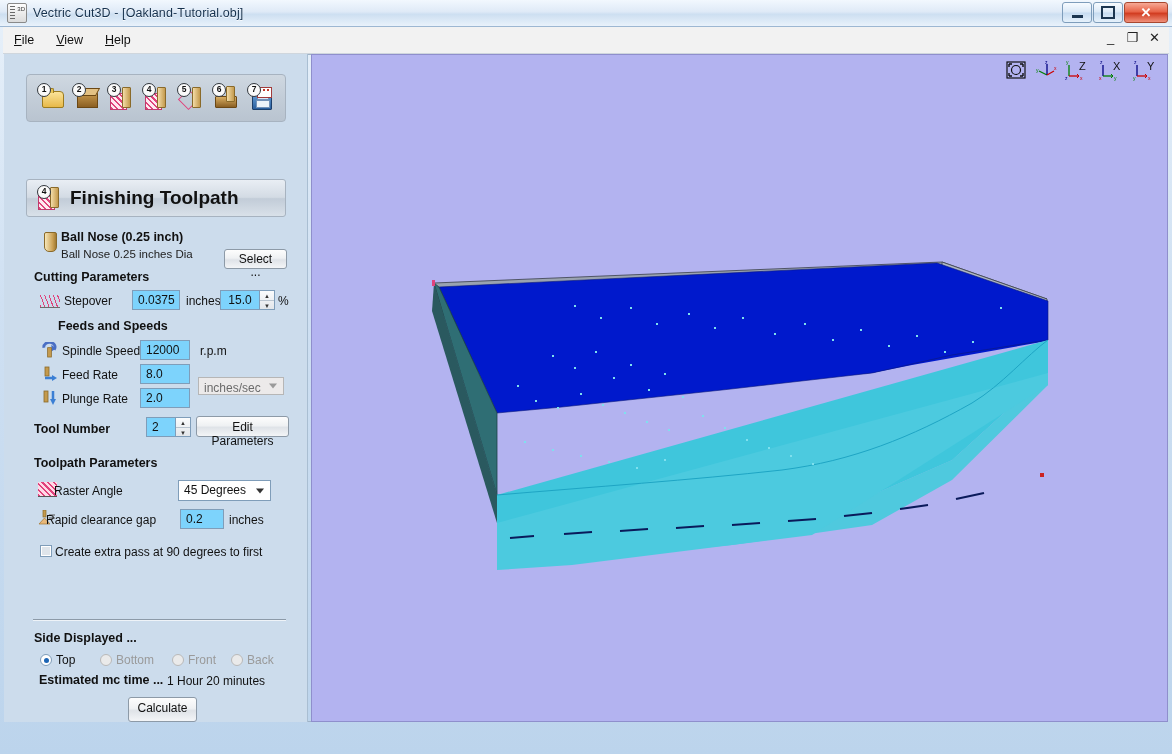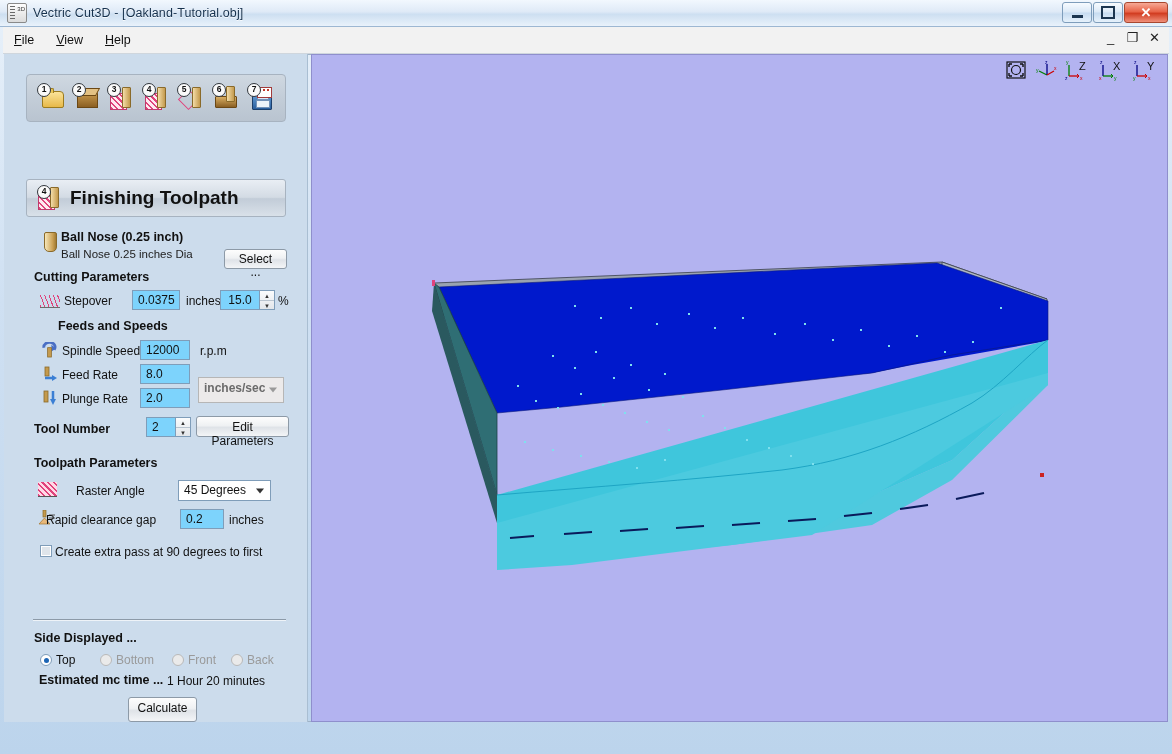--- a/index.html
+++ b/index.html
@@ -313,36 +313,36 @@
     <div class="fld" style="left:136px;top:310px;width:50px;height:20px;">8.0</div>
 
     <svg class="mini-ico ic-plunge" style="left:38px;top:336px;" viewBox="0 0 16 16">
       <rect x="2" y="1" width="4" height="11" fill="#c49a4d" stroke="#8a6a2a" stroke-width="0.8"></rect>
       <path d="M11 1 L11 10" stroke="#3b7fd4" stroke-width="2.5"></path>
       <path d="M8 9 L11 15 L14 9 Z" fill="#3b7fd4"></path>
     </svg>
     <div class="lbl" style="position:absolute;left:58px;top:338px;">Plunge Rate</div>
     <div class="fld" style="left:136px;top:334px;width:50px;height:20px;">2.0</div>
 
-    <div class="sel grey" style="left:194px;top:323px;width:86px;height:26px;line-height:16px;font-weight:bold;">
+    <div class="sel grey" style="left:194px;top:323px;width:86px;height:18px;line-height:16px;">
       <span>inches/sec</span>
       <span class="caret"></span>
     </div>
 
     <div class="secttl" style="left:30px;top:368px;">Tool Number</div>
     <div class="fld" style="left:142px;top:363px;width:30px;height:20px;">2</div>
     <div class="spin" style="left:172px;top:363px;height:20px;">
         <div>▲</div>
         <div>▼</div>
       </div>
     <div class="btn" style="position:absolute;left:192px;top:362px;width:93px;height:21px;line-height:14px;box-sizing:border-box;">Edit Parameters</div>
 
     <div class="secttl" style="left:30px;top:402px;">Toolpath Parameters</div>
     <div class="mini-ico ic-raster" style="left:34px;top:428px;"></div>
-    <div class="lbl" style="position:absolute;left:72px;top:430px;text-align:right;">Raster Angle</div>
+    <div class="lbl" style="position:absolute;left:50px;top:430px;text-align:right;">Raster Angle</div>
     <div class="sel" style="left:174px;top:426px;width:93px;height:21px;line-height:15px;">
       <span>45 Degrees</span>
       <span class="caret"></span>
     </div>
 
     <svg class="mini-ico ic-gap" style="left:34px;top:456px;" viewBox="0 0 18 15">
       <rect x="5" y="0" width="3" height="7" fill="#c49a4d" stroke="#8a6a2a" stroke-width="0.7"></rect>
       <path d="M1 14 L6.5 8 L12 14 Z" fill="#e8b87a" stroke="#a4752f" stroke-width="0.7"></path>
       <path d="M11 5 L17 5 M11 8 L17 8" stroke="#555" stroke-width="1"></path>
     </svg>

